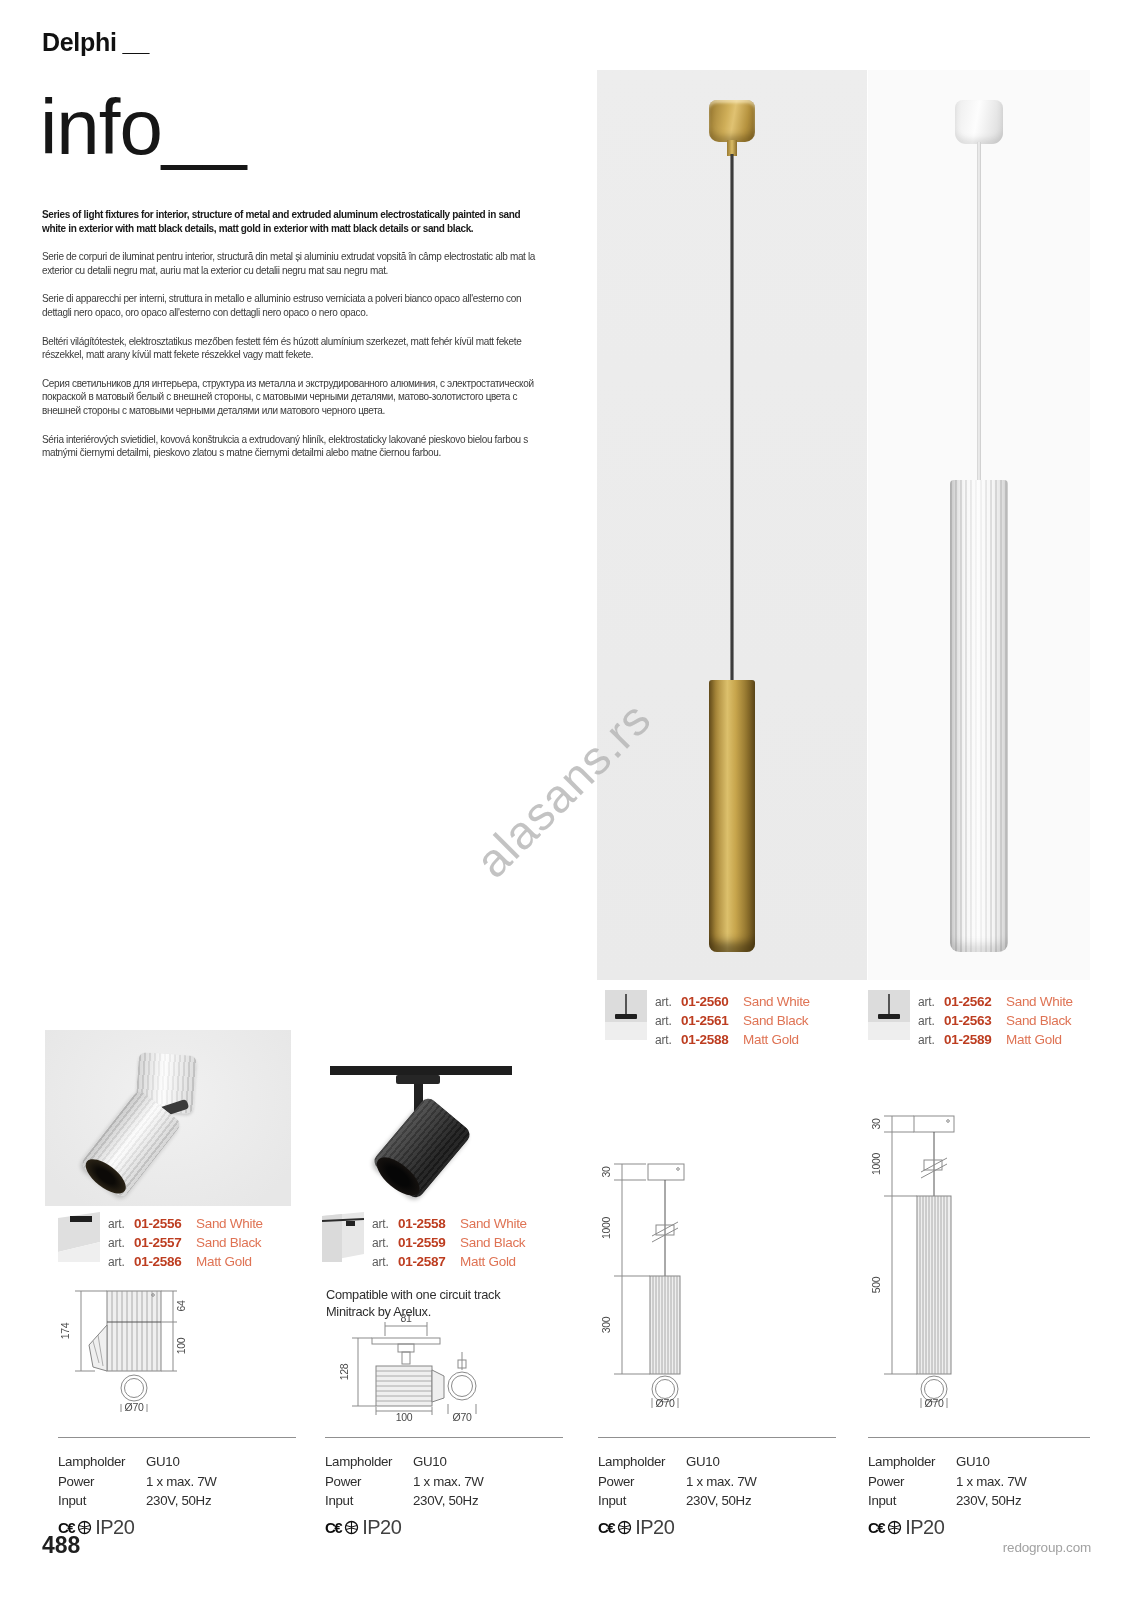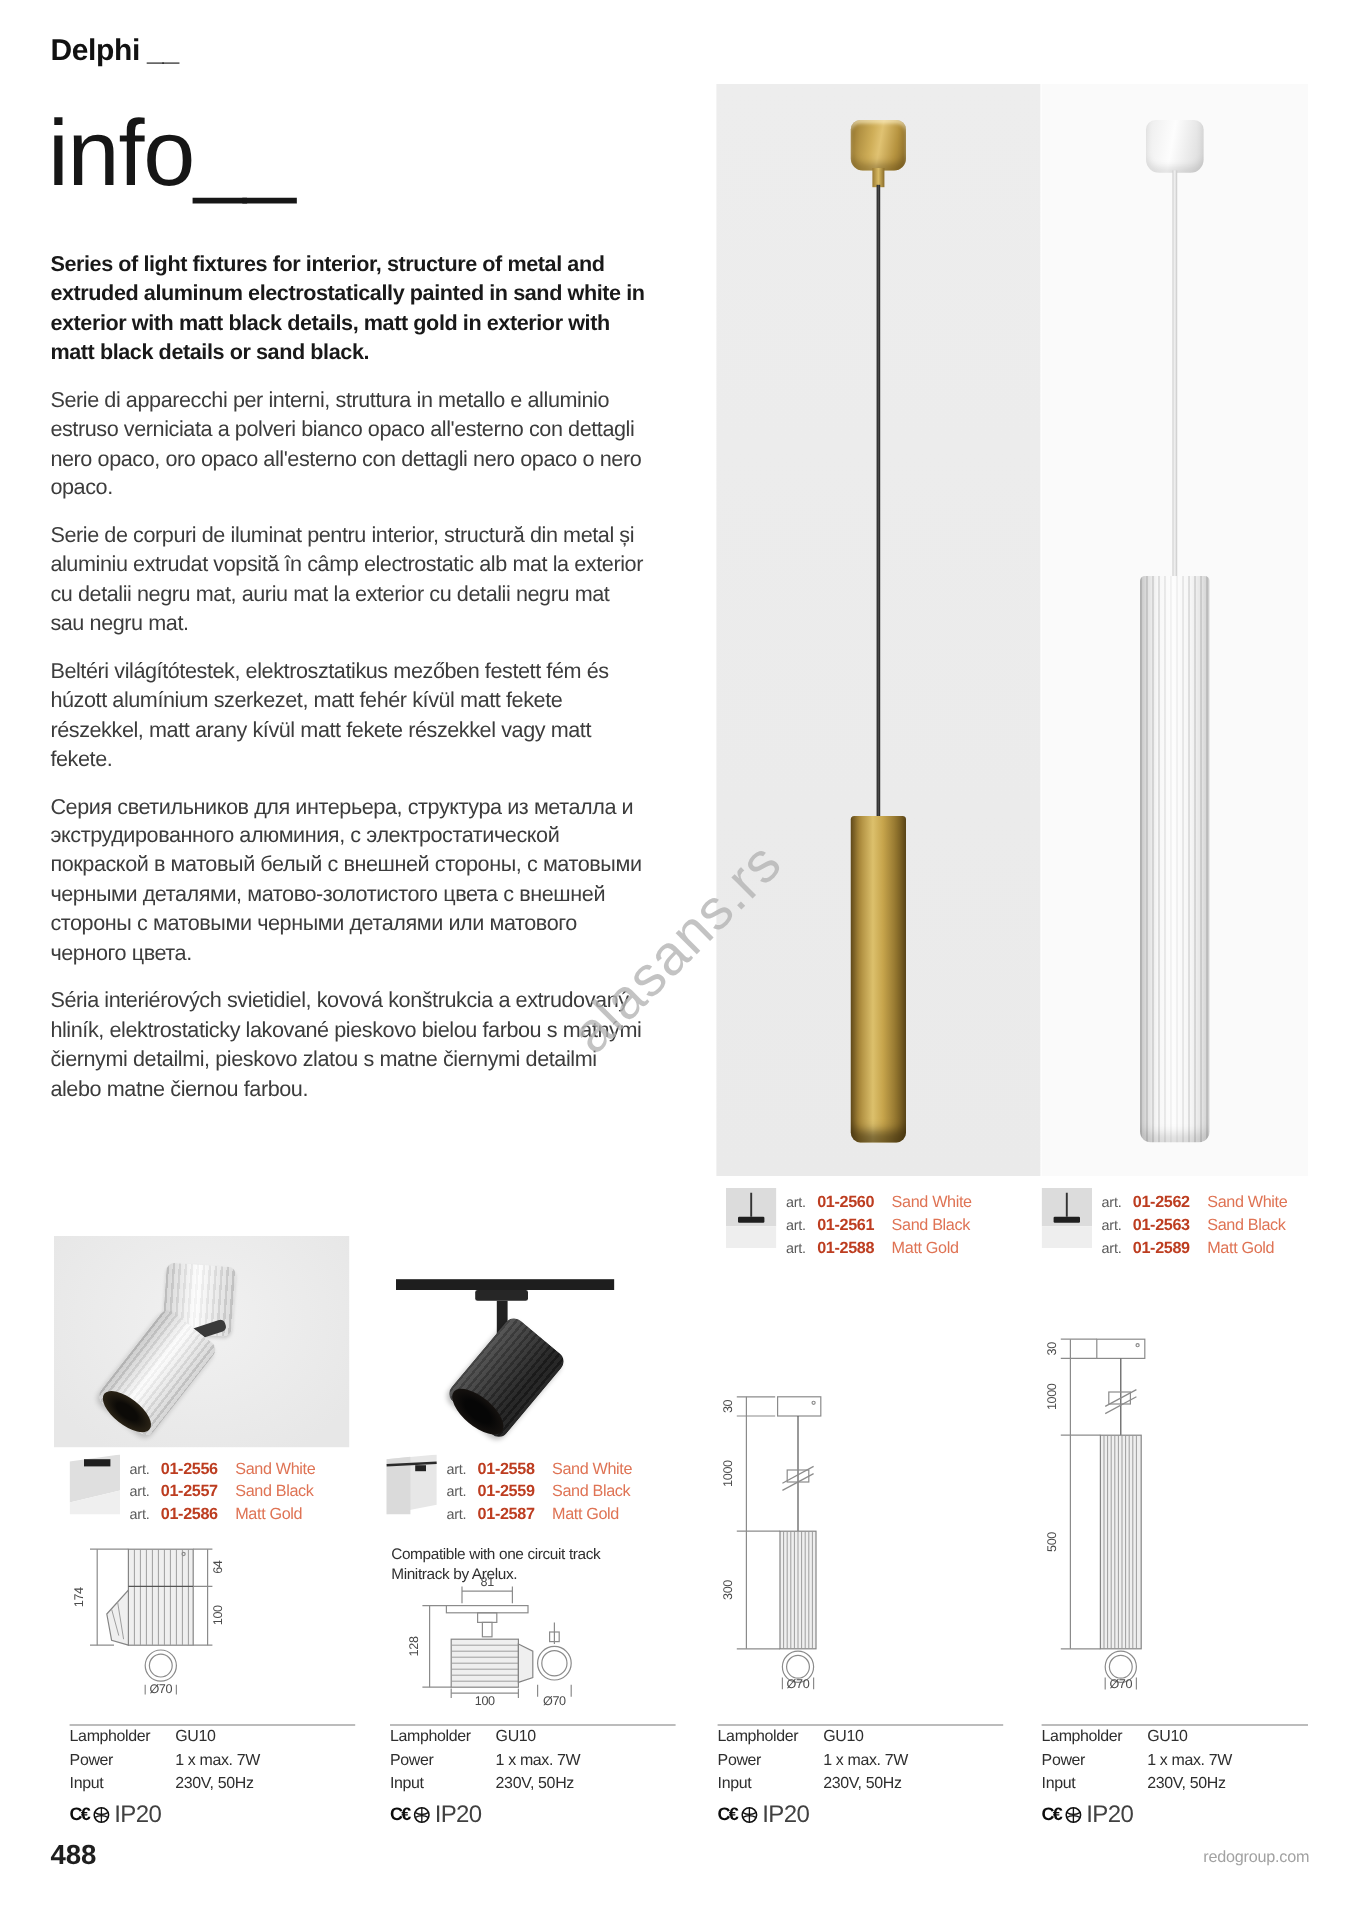--- a/index.html
+++ b/index.html
@@ -8,21 +8,21 @@
   .page { position:relative; width:1131px; height:1600px; background:#fff; overflow:hidden; }
 
   
   .brand { position:absolute; left:42px; top:28px; font-size:25px; font-weight:700; letter-spacing:-0.3px; color:#111; }
   .brand .us { font-weight:600; margin-left:6px; letter-spacing:-1px; }
   .info-title { position:absolute; left:40px; top:88px; font-size:78px; font-weight:100; letter-spacing:-1px; color:#161616; line-height:1; }
   .info-title .us2 { font-weight:100; letter-spacing:-2px; }
 
   
   .intro { position:absolute; left:42px; top:208px; width:498px; }
-  .intro p { font-size:18px; line-height:1.36; letter-spacing:-0.35px; color:#3c3c3c; margin-bottom:15px; }
+  .intro p { font-size:10px; line-height:1.36; letter-spacing:-0.35px; color:#3c3c3c; margin-bottom:15px; }
   .intro p.lead { font-weight:700; color:#191919; }
 
   
   .watermark { position:absolute; left:408px; top:762px; width:310px; text-align:center;
     transform:rotate(-45deg); font-size:47px; color:#b5b5b5; opacity:.8; letter-spacing:1px; z-index:6; pointer-events:none; }
 
   
   .panel { position:absolute; }
   .panel.gold-bg { left:597px; top:70px; width:270px; height:910px; background:linear-gradient(180deg,#ededed 0%,#eaeaea 100%); }
   .panel.white-bg { left:868px; top:70px; width:222px; height:910px; background:#fafafa; }
@@ -87,21 +87,21 @@
 
   
   .drawing { position:absolute; }
   .drawing line, .drawing rect, .drawing circle, .drawing polygon, .drawing path { stroke:#8b8b8b; stroke-width:1; fill:none; }
   .drawing .hatch { stroke:#9a9a9a; stroke-width:.8; }
   .drawing .body-fill { fill:#efefef; stroke:#858585; }
   .drawing .dark { stroke:#555; }
   .drawing text { fill:#4a4a4a; font-size:10.5px; letter-spacing:-0.3px; stroke:none; font-family:"Liberation Sans","DejaVu Sans",sans-serif; }
 
   
-  .spec { position:absolute; top:1437px; width:238px; border-top:1px solid #909090; padding-top:1px; }
+  .spec { position:absolute; top:1437px; width:238px; border-top:1px solid #909090; padding-top:16px; }
   .spec-row { display:flex; height:19.5px; align-items:baseline; }
   .spec-label { width:88px; font-size:13.3px; color:#2e2e2e; letter-spacing:-0.3px; }
   .spec-value { font-size:13.3px; color:#2e2e2e; letter-spacing:-0.3px; }
   .cert { display:flex; align-items:center; gap:3px; margin-top:3px; }
   .ce-mark { font-size:15px; font-weight:700; letter-spacing:-1.5px; color:#0d0d0d; }
   .ip-mark { font-size:20px; font-weight:400; letter-spacing:-0.5px; color:#404040; }
 
   
   .page-number { position:absolute; left:42px; top:1532px; font-size:23px; font-weight:600; color:#1f1f1f; }
   .website { position:absolute; right:40px; top:1540px; font-size:13.5px; color:#a2a2a2; letter-spacing:-0.2px; }
@@ -113,22 +113,22 @@
 
   <div class="brand">
     <span>Delphi</span><span class="us">__</span>
   </div>
   <div class="info-title">
     <span>info</span><span class="us2">__</span>
   </div>
 
   <div class="intro">
     <p class="lead">Series of light fixtures for interior, structure of metal and extruded aluminum electrostatically painted in sand white in exterior with matt black details, matt gold in exterior with matt black details or sand black.</p>
+    <p>Serie de corpuri de iluminat pentru interior, structură din metal și aluminiu extrudat vopsită în câmp electrostatic alb mat la exterior cu detalii negru mat, auriu mat la exterior cu detalii negru mat sau negru mat.</p>
     <p>Serie di apparecchi per interni, struttura in metallo e alluminio estruso verniciata a polveri bianco opaco all'esterno con dettagli nero opaco, oro opaco all'esterno con dettagli nero opaco o nero opaco.</p>
-    <p>Serie de corpuri de iluminat pentru interior, structură din metal și aluminiu extrudat vopsită în câmp electrostatic alb mat la exterior cu detalii negru mat, auriu mat la exterior cu detalii negru mat sau negru mat.</p>
     <p>Beltéri világítótestek, elektrosztatikus mezőben festett fém és húzott alumínium szerkezet, matt fehér kívül matt fekete részekkel, matt arany kívül matt fekete részekkel vagy matt fekete.</p>
     <p>Серия светильников для интерьера, структура из металла и экструдированного алюминия, с электростатической покраской в матовый белый с внешней стороны, с матовыми черными деталями, матово-золотистого цвета с внешней стороны с матовыми черными деталями или матового черного цвета.</p>
     <p>Séria interiérových svietidiel, kovová konštrukcia a extrudovaný hliník, elektrostaticky lakované pieskovo bielou farbou s matnými čiernymi detailmi, pieskovo zlatou s matne čiernymi detailmi alebo matne čiernou farbou.</p>
   </div>
 
   <div class="watermark">alasans.rs</div>
 
   <div class="panel gold-bg">
     <div class="canopy gold"></div>
     <div class="stem gold"></div>

